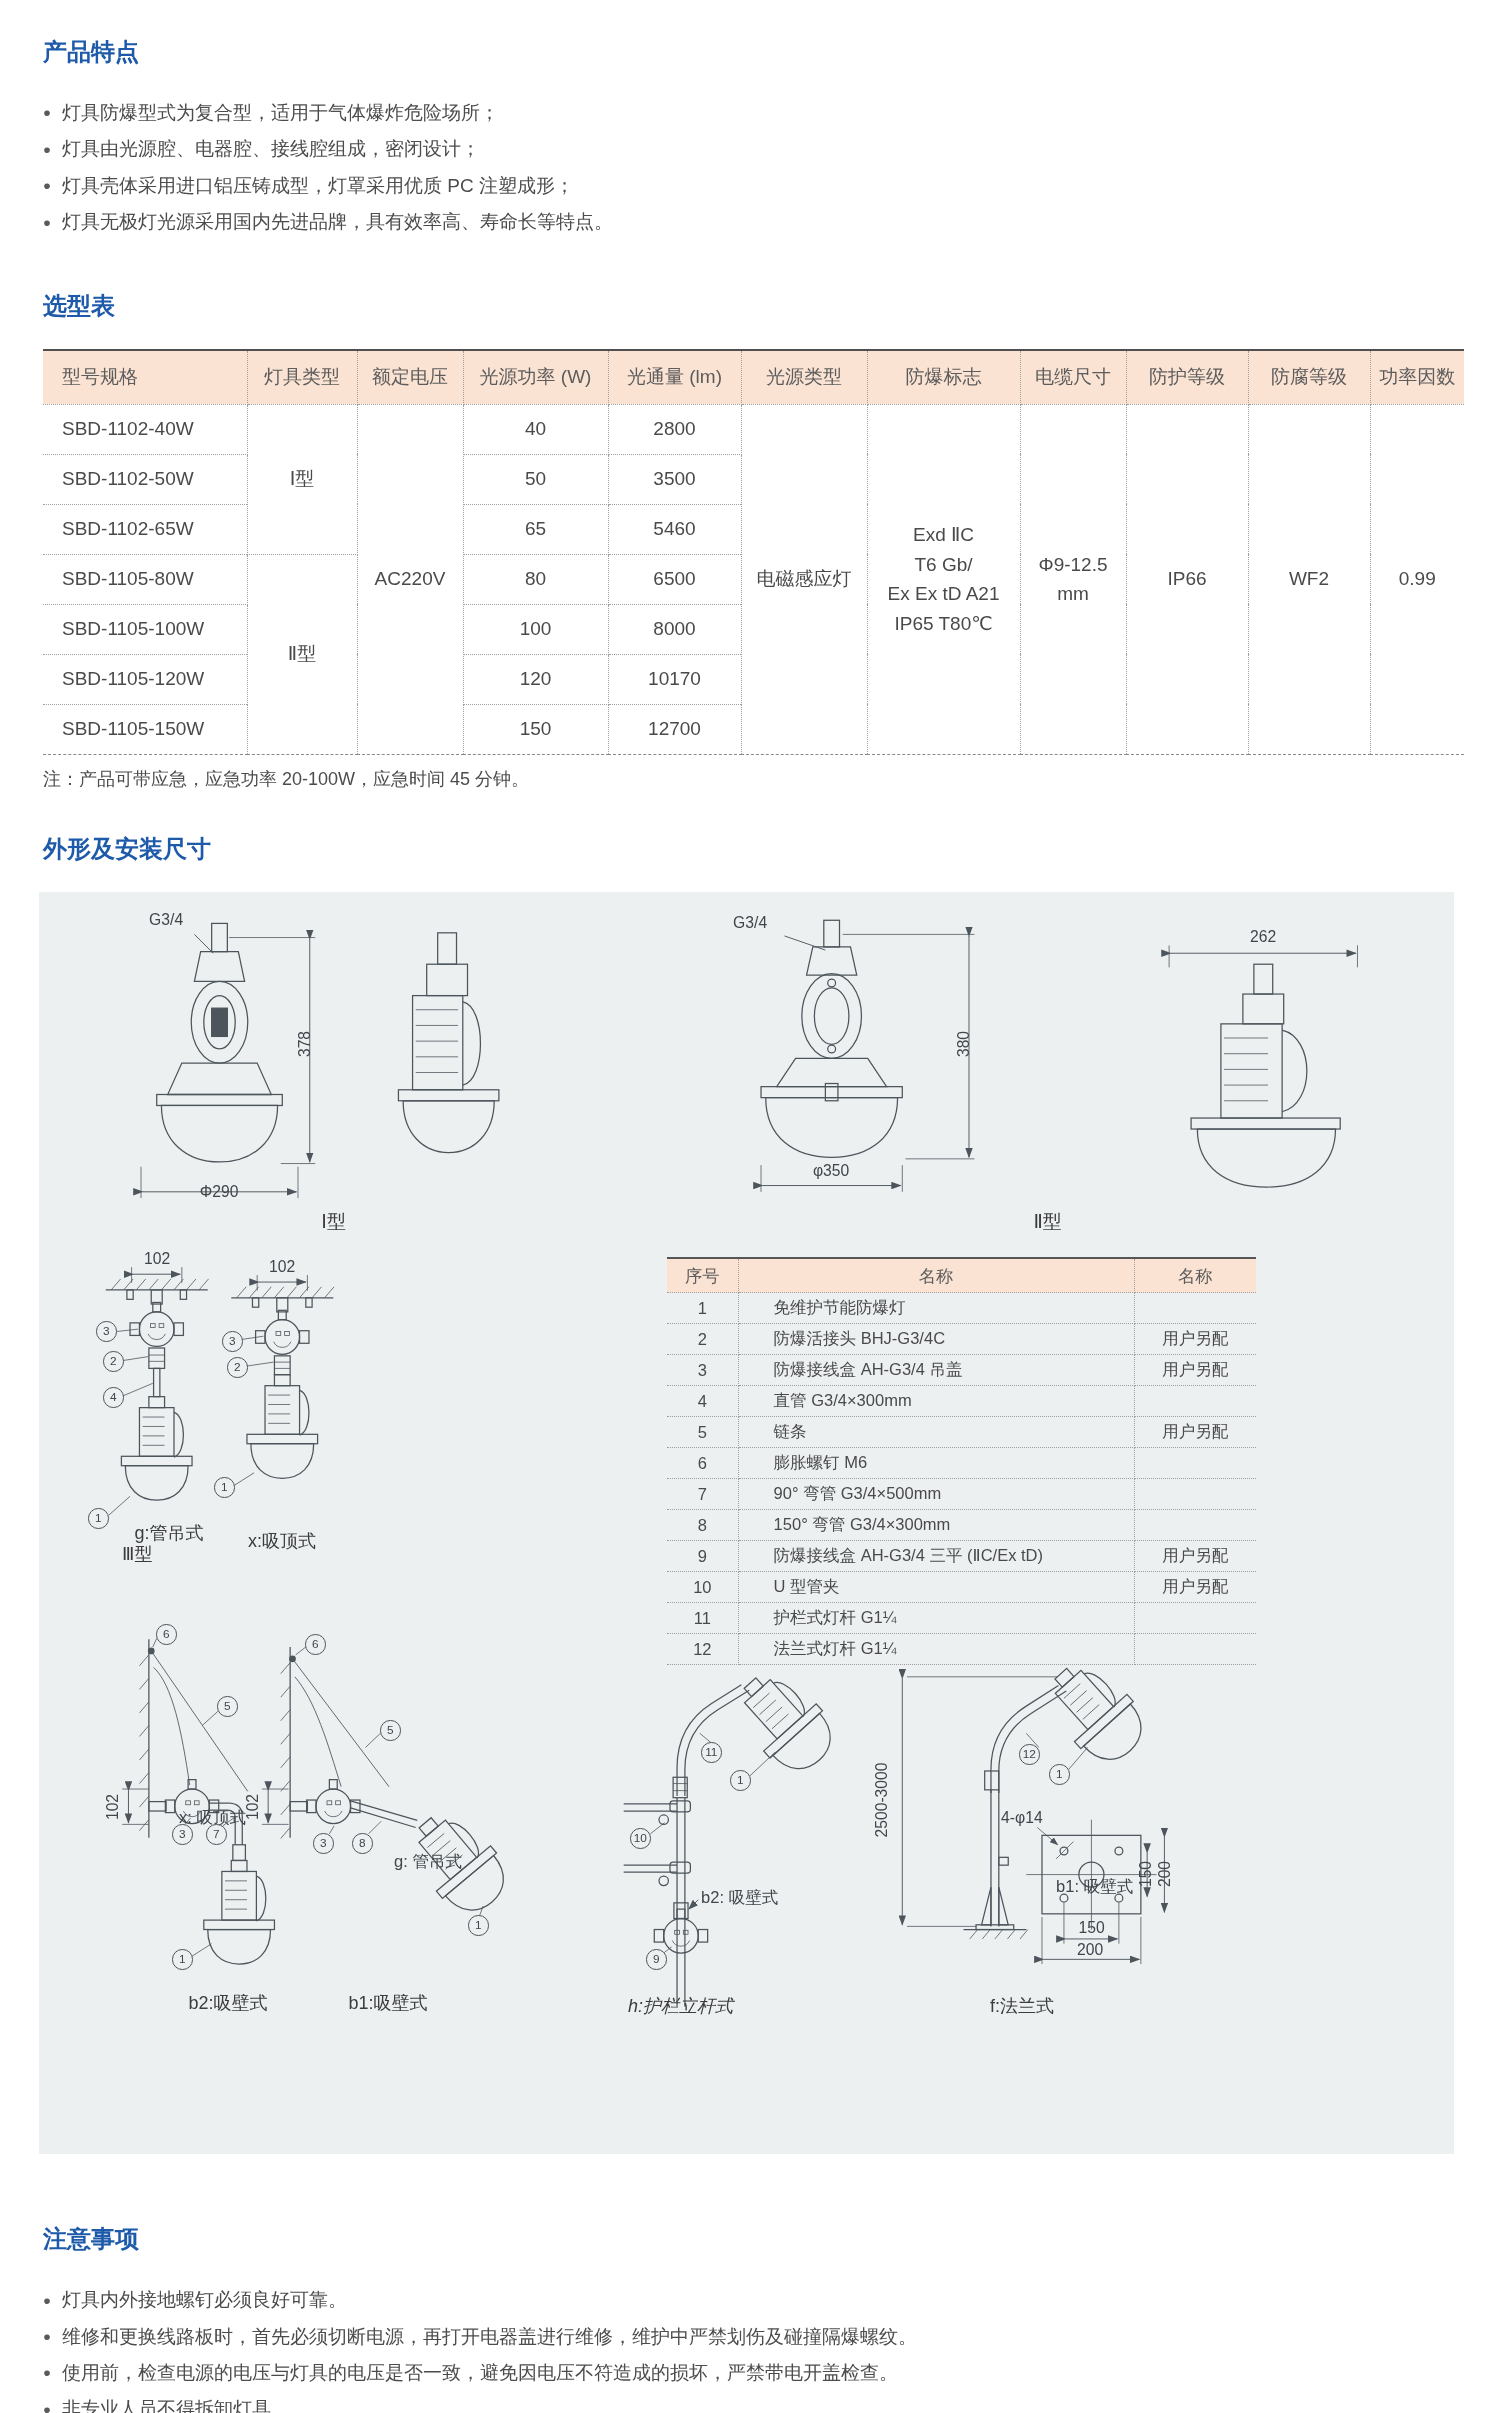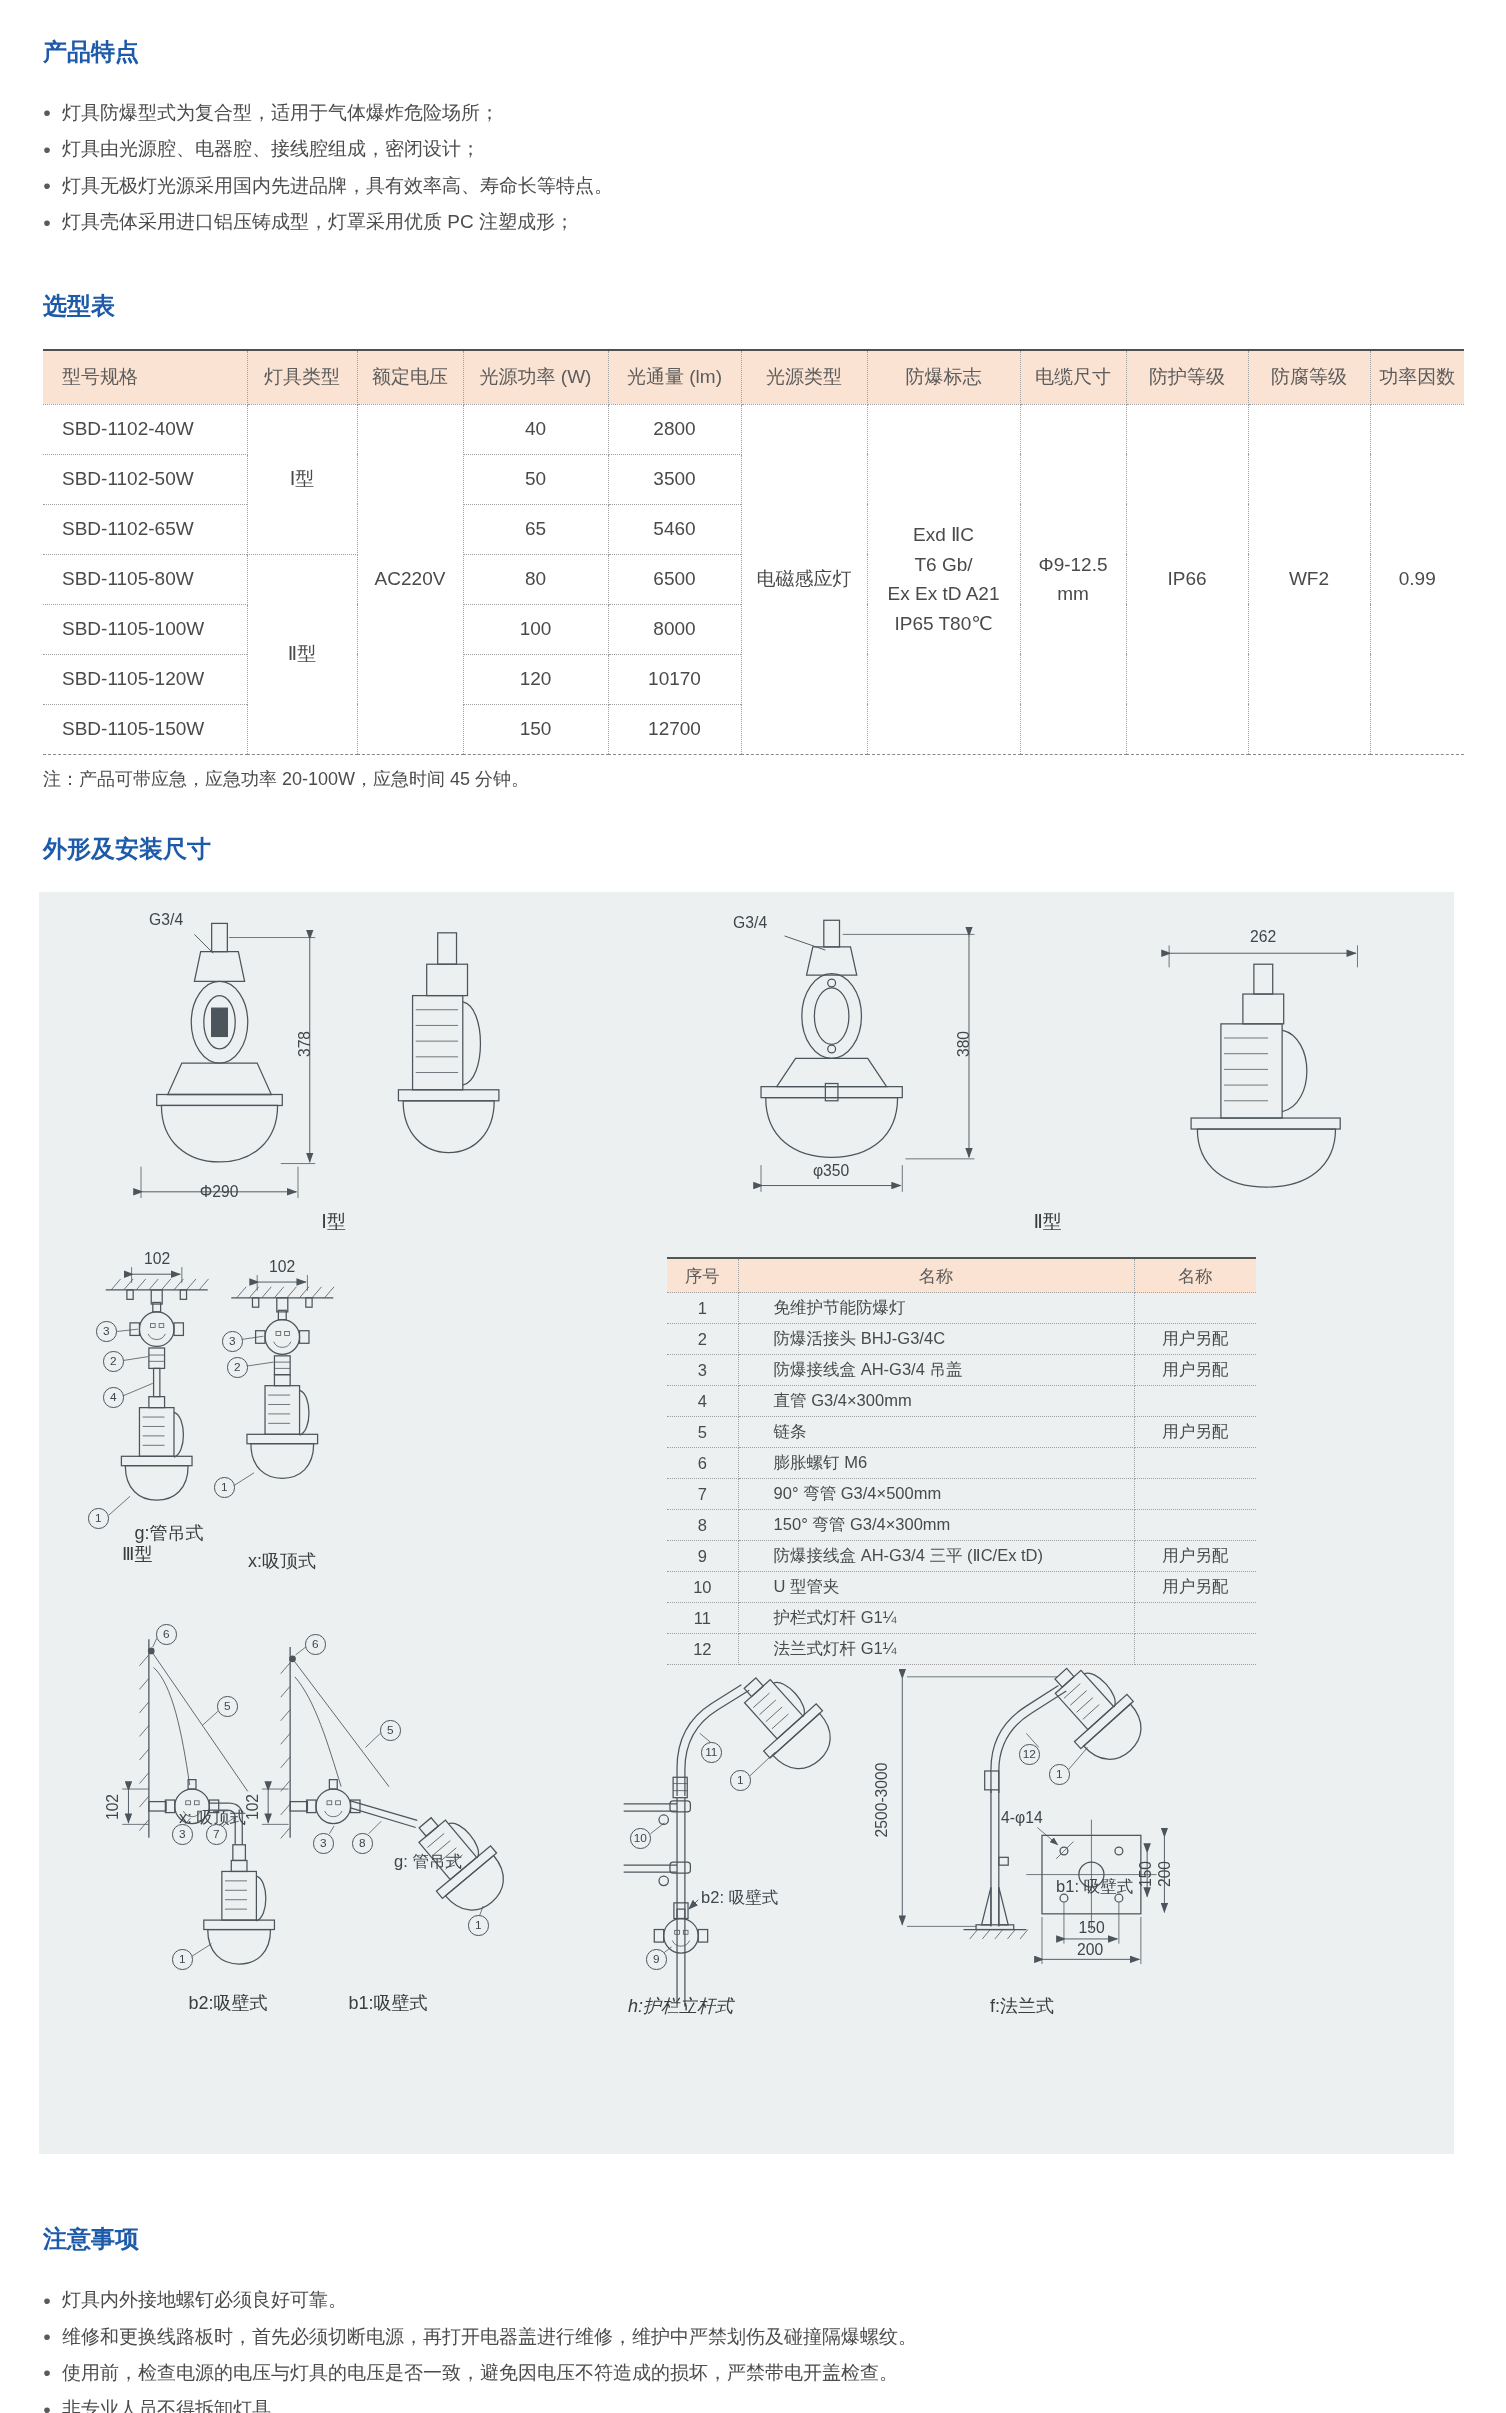--- a/index.html
+++ b/index.html
@@ -138,22 +138,22 @@
   table.parts th:last-child, table.parts td:last-child{border-right:none;}
 </style>
 </head>
 <body>
 
 <div>
   <h2 class="sec-title">产品特点</h2>
   <ul class="blist">
     <li><span class="dot">●</span><span>灯具防爆型式为复合型，适用于气体爆炸危险场所；</span></li>
     <li><span class="dot">●</span><span>灯具由光源腔、电器腔、接线腔组成，密闭设计；</span></li>
+    <li><span class="dot">●</span><span>灯具壳体采用进口铝压铸成型，灯罩采用优质 PC 注塑成形；</span></li>
     <li><span class="dot">●</span><span>灯具无极灯光源采用国内先进品牌，具有效率高、寿命长等特点。</span></li>
-    <li><span class="dot">●</span><span>灯具壳体采用进口铝压铸成型，灯罩采用优质 PC 注塑成形；</span></li>
   </ul>
 </div>
 
 <div style="margin-top:49px;">
   <h2 class="sec-title">选型表</h2>
   <table class="sel">
     <colgroup>
       <col style="width:204px">
         <col style="width:110px">
         <col style="width:106px">
@@ -475,21 +475,21 @@
     <span class="lbl c" style="left:1025px;top:1027px;width:55px;">150</span>
     <span class="lbl c" style="left:1012px;top:1049px;width:78px;">200</span>
     <span class="lbl rot" style="left:1094px;top:973px;">150</span>
     <span class="lbl rot" style="left:1113px;top:973px;">200</span>
 
     <span class="typecap" style="left:259px;top:317px;width:71px;">Ⅰ型</span>
     <span class="typecap" style="left:973px;top:317px;width:71px;">Ⅱ型</span>
 
     <span class="cap" style="left:75px;top:629px;width:110px;">g:管吊式</span>
     <span class="cap left" style="left:83px;top:650px;width:71px;">Ⅲ型</span>
-    <span class="cap" style="left:188px;top:657px;width:110px;">x:吸顶式</span>
+    <span class="cap" style="left:188px;top:637px;width:110px;">x:吸顶式</span>
     <span class="cap" style="left:132px;top:1099px;width:114px;">b2:吸壁式</span>
     <span class="cap" style="left:292px;top:1099px;width:114px;">b1:吸壁式</span>
     <span class="cap" style="left:571px;top:1102px;width:141px;font-style:italic;">h:护栏立杆式</span>
     <span class="cap" style="left:932px;top:1102px;width:102px;">f:法兰式</span>
 
     <span class="lbl" style="left:140px;top:915px;font-size:16.5px;">x: 吸顶式</span>
     <span class="lbl" style="left:355px;top:959px;font-size:16.5px;">g: 管吊式</span>
     <span class="lbl" style="left:662px;top:995px;font-size:16.5px;">b2: 吸壁式</span>
     <span class="lbl" style="left:1017px;top:984px;font-size:16.5px;">b1: 吸壁式</span>
 

